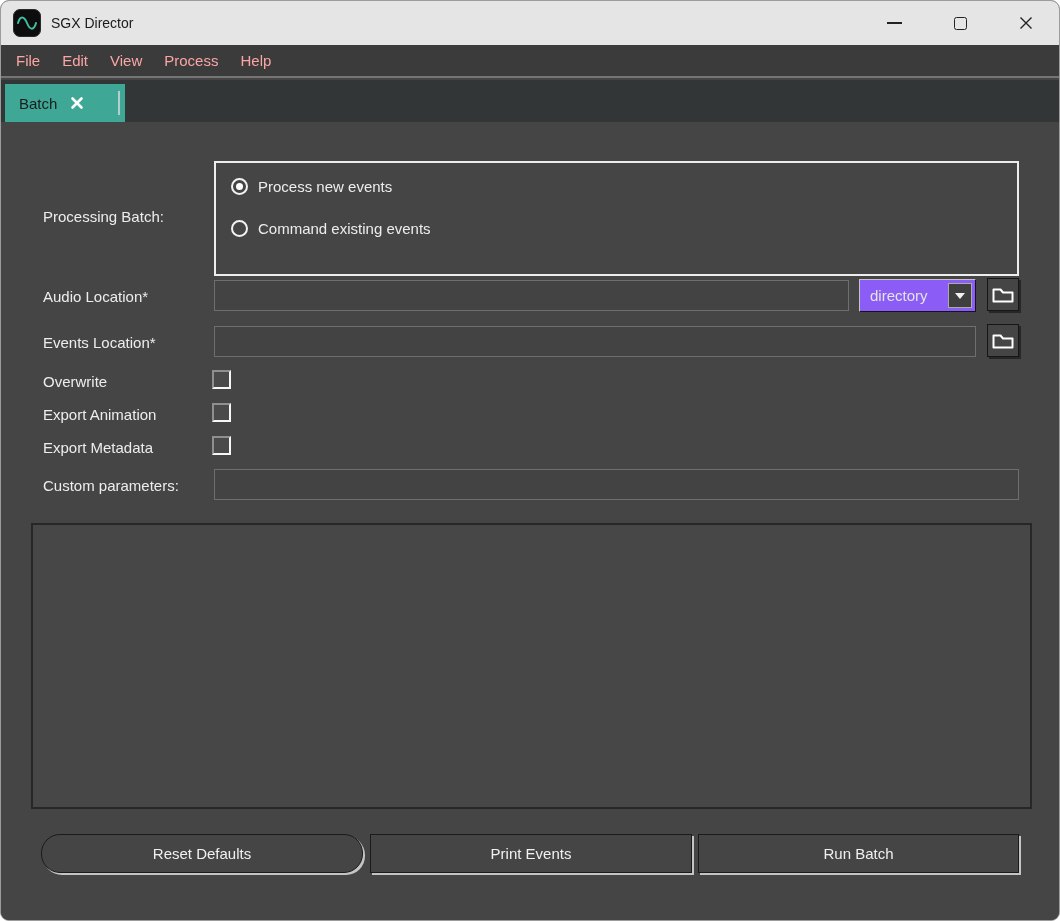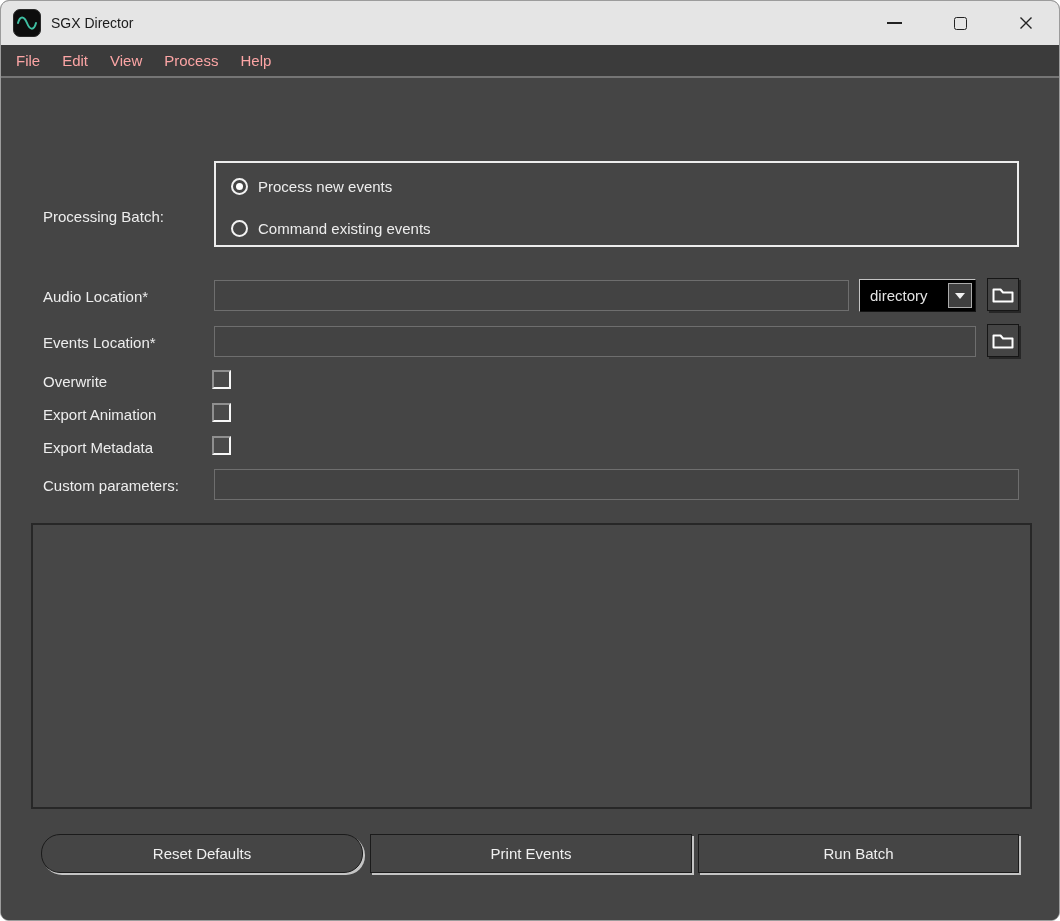--- a/index.html
+++ b/index.html
@@ -46,21 +46,21 @@
   }
   .tab-label{ font-size:15px; color:#1c1c1c; }
   .tab-close{ display:flex; align-items:center; }
 
   
   .content{ position:absolute; left:0; top:121px; width:100%; height:800px; background:#454545; }
 
   .flabel{ position:absolute; left:42px; font-size:15px; color:#ededed; line-height:20px; }
 
   .groupbox{
-    position:absolute; left:213px; top:39px; width:805px; height:86px;
+    position:absolute; left:213px; top:39px; width:805px; height:115px;
     border:2px solid #ededed; background:#454545;
   }
   .radio-row{ position:absolute; left:15px; display:flex; align-items:center; gap:10px; }
   .radio{
     width:17px; height:17px; border:2px solid #f2f2f2; border-radius:50%;
     background:#454545; position:relative; flex:0 0 auto;
   }
   .radio.on::after{
     content:''; position:absolute; left:3px; top:3px; width:7px; height:7px;
     border-radius:50%; background:#ffffff;
@@ -68,21 +68,21 @@
   .radio-text{ font-size:15px; color:#ededed; }
 
   .txt-input{
     position:absolute; height:31px; background:#434343;
     border:1px solid #6e6e6e; color:#ededed; font-size:15px; padding:0 8px;
     font-family:"Liberation Sans","DejaVu Sans",sans-serif; outline:none;
   }
 
   .combo{
     position:absolute; left:858px; top:157px; width:117px; height:33px;
-    background:#000000;
+    background:#8b5cf6;
     border-style:solid; border-width:1px;
     border-color:#c4c4c4 #141414 #141414 #c4c4c4;
     display:flex; align-items:center; padding-left:10px;
   }
   .combo-text{ font-size:15px; color:#e4e4e4; flex:1; }
   .combo-btn{
     width:24px; height:25px; margin-right:3px; background:#3f3f3f;
     border:1px solid #ababab; display:flex; align-items:center; justify-content:center;
   }
   .arrow-down{
@@ -143,20 +143,30 @@
   </div>
 
   <div class="menubar">
     <div class="menu-item">File</div>
     <div class="menu-item">Edit</div>
     <div class="menu-item">View</div>
     <div class="menu-item">Process</div>
     <div class="menu-item">Help</div>
   </div>
 
+  <div class="tabbar">
+    <div class="tab">
+      <span class="tab-label">Batch</span>
+      <span class="tab-close">
+        <svg width="14" height="14" viewBox="0 0 14 14">
+          <path d="M2.5 2.5 L11.5 11.5 M11.5 2.5 L2.5 11.5" stroke="#ffffff" stroke-width="2.6" stroke-linecap="round"></path>
+        </svg>
+      </span>
+    </div>
+  </div>
 
   <div class="content">
 
     <div class="flabel" style="top:85px;">Processing Batch:</div>
     <div class="groupbox">
       <div class="radio-row" style="top:15px;">
         <span class="radio on"></span>
         <span class="radio-text">Process new events</span>
       </div>
       <div class="radio-row" style="top:57px;">

